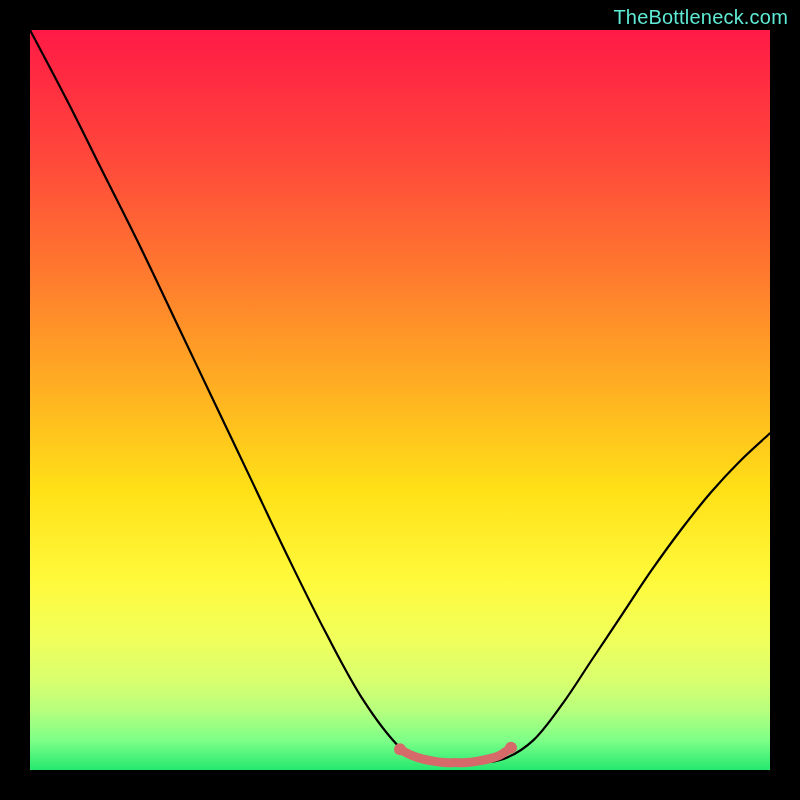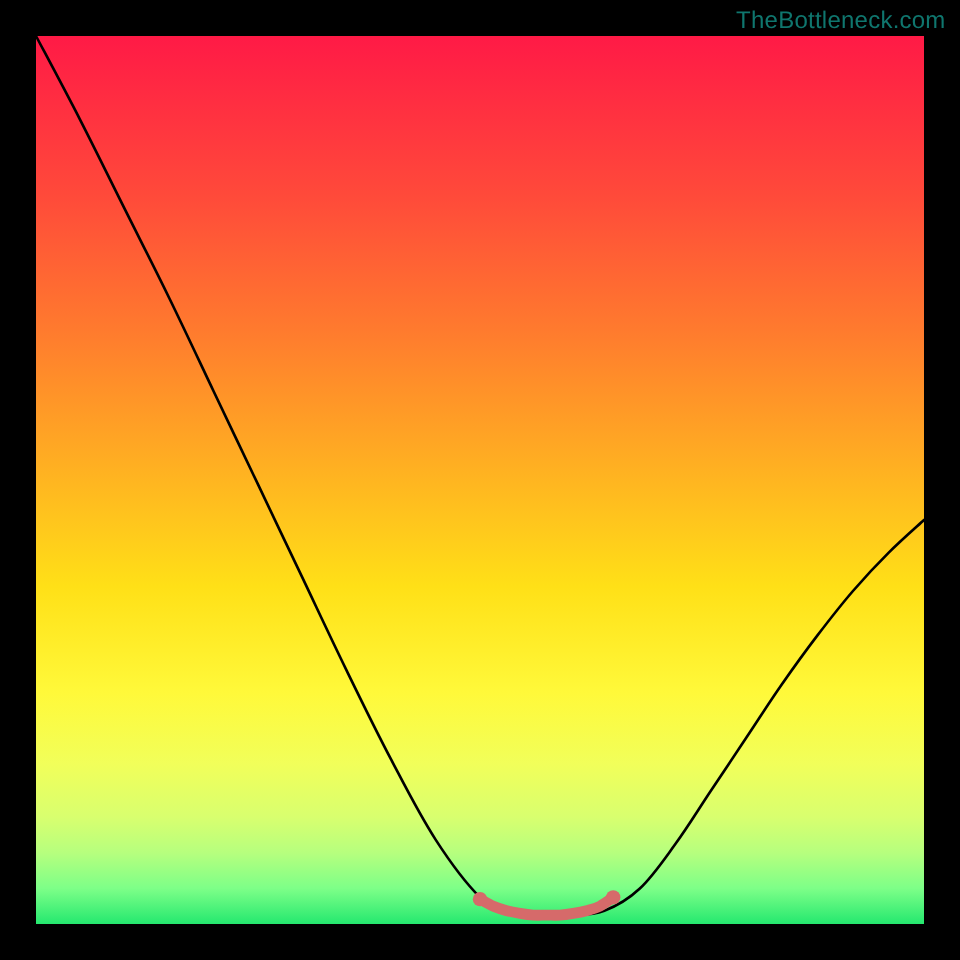--- a/index.html
+++ b/index.html
@@ -38,21 +38,21 @@
       #d8ff6f 88%,
       #b6ff7e 92%,
       #7dff88 96%,
       #25e86f 100%
     );
   }
   .watermark {
     position: absolute;
     top: 6px;
     right: 12px;
-    color: #0f766e;
+    color: #5eead4;
     font-size: 20px;
     letter-spacing: 0.2px;
     user-select: none;
   }
   svg.curve {
     position: absolute;
     top: 0;
     left: 0;
     width: 740px;
     height: 740px;

